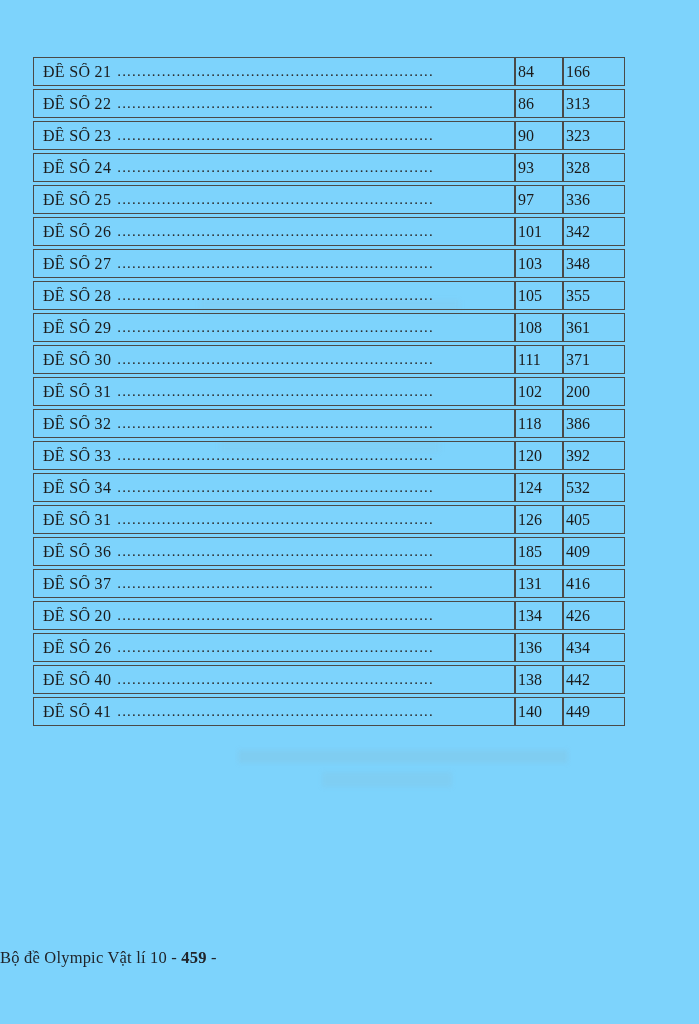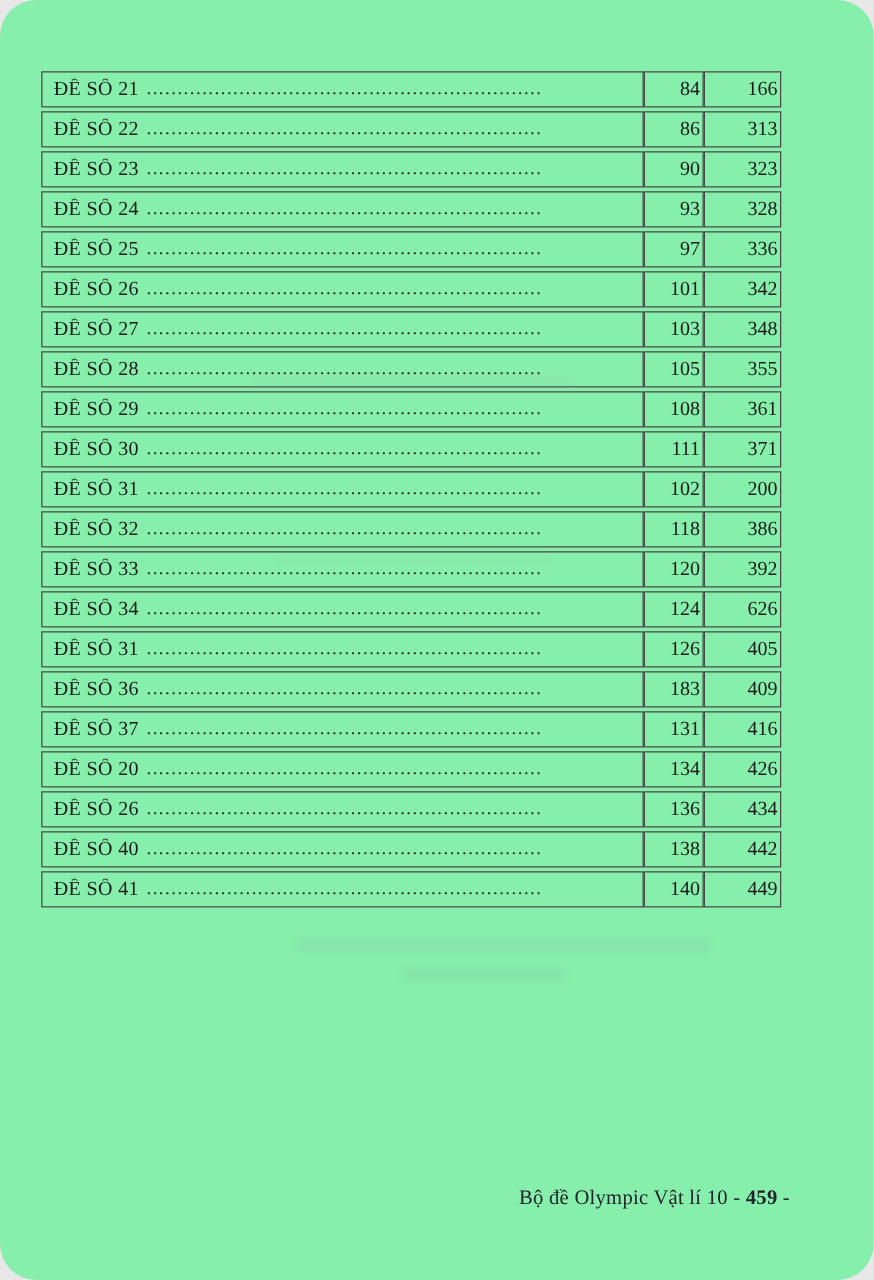--- a/index.html
+++ b/index.html
@@ -5,25 +5,24 @@
   html, body {
     margin: 0;
     padding: 0;
     background: #e8e8e8;
   }
   .page {
     position: relative;
     width: 699px;
     height: 1024px;
     margin: 0 auto;
-    background: #86efac;
+    background: #7dd3fc;
     overflow: hidden;
     font-family: "Liberation Serif", "DejaVu Serif", serif;
     color: #1e1e1e;
-    border-radius: 29px;
   }
   
   .smudge {
     position: absolute;
     pointer-events: none;
     filter: blur(2.5px);
   }
   .smudge-1 { left: 238px; top: 750px; width: 330px; height: 13px; background: rgba(150,165,165,0.12); }
   .smudge-2 { left: 322px; top: 772px; width: 130px; height: 15px; background: rgba(150,165,165,0.10); }
   .smudge-3 { left: 200px; top: 300px; width: 260px; height: 12px; background: rgba(160,170,170,0.07); }
@@ -66,31 +65,31 @@
     flex: 1 1 auto;
     overflow: hidden;
     white-space: nowrap;
     letter-spacing: 1.2px;
     font-size: 15px;
     color: #2a2a2a;
     margin-left: 6px;
     transform: translateY(-1px);
   }
   td.num-cell {
-    text-align: right;
+    text-align: left;
     color: #1b1b1b;
     padding: 0 2px;
   }
 
   .footer {
     position: absolute;
     left: 0;
     right: 67px;
     top: 948px;
-    text-align: right;
+    text-align: left;
     font-size: 16.5px;
     color: #20242a;
     letter-spacing: 0.2px;
   }
   .footer b { font-weight: bold; }
 </style>
 </head>
 <body>
 
 <div class="page">
@@ -251,42 +250,42 @@
     </tr>
 
     <tr class="toc-row">
       <td class="cell label-cell">
         <span class="label-wrap">
           <span class="row-label">ĐỀ SỐ 34</span>
           <span class="dots">........................................................................................................................</span>
         </span>
       </td>
       <td class="cell num-cell">124</td>
-      <td class="cell num-cell">626</td>
+      <td class="cell num-cell">532</td>
     </tr>
 
     <tr class="toc-row">
       <td class="cell label-cell">
         <span class="label-wrap">
           <span class="row-label">ĐỀ SỐ 31</span>
           <span class="dots">........................................................................................................................</span>
         </span>
       </td>
       <td class="cell num-cell">126</td>
       <td class="cell num-cell">405</td>
     </tr>
 
     <tr class="toc-row">
       <td class="cell label-cell">
         <span class="label-wrap">
           <span class="row-label">ĐỀ SỐ 36</span>
           <span class="dots">........................................................................................................................</span>
         </span>
       </td>
-      <td class="cell num-cell">183</td>
+      <td class="cell num-cell">185</td>
       <td class="cell num-cell">409</td>
     </tr>
 
     <tr class="toc-row">
       <td class="cell label-cell">
         <span class="label-wrap">
           <span class="row-label">ĐỀ SỐ 37</span>
           <span class="dots">........................................................................................................................</span>
         </span>
       </td>

